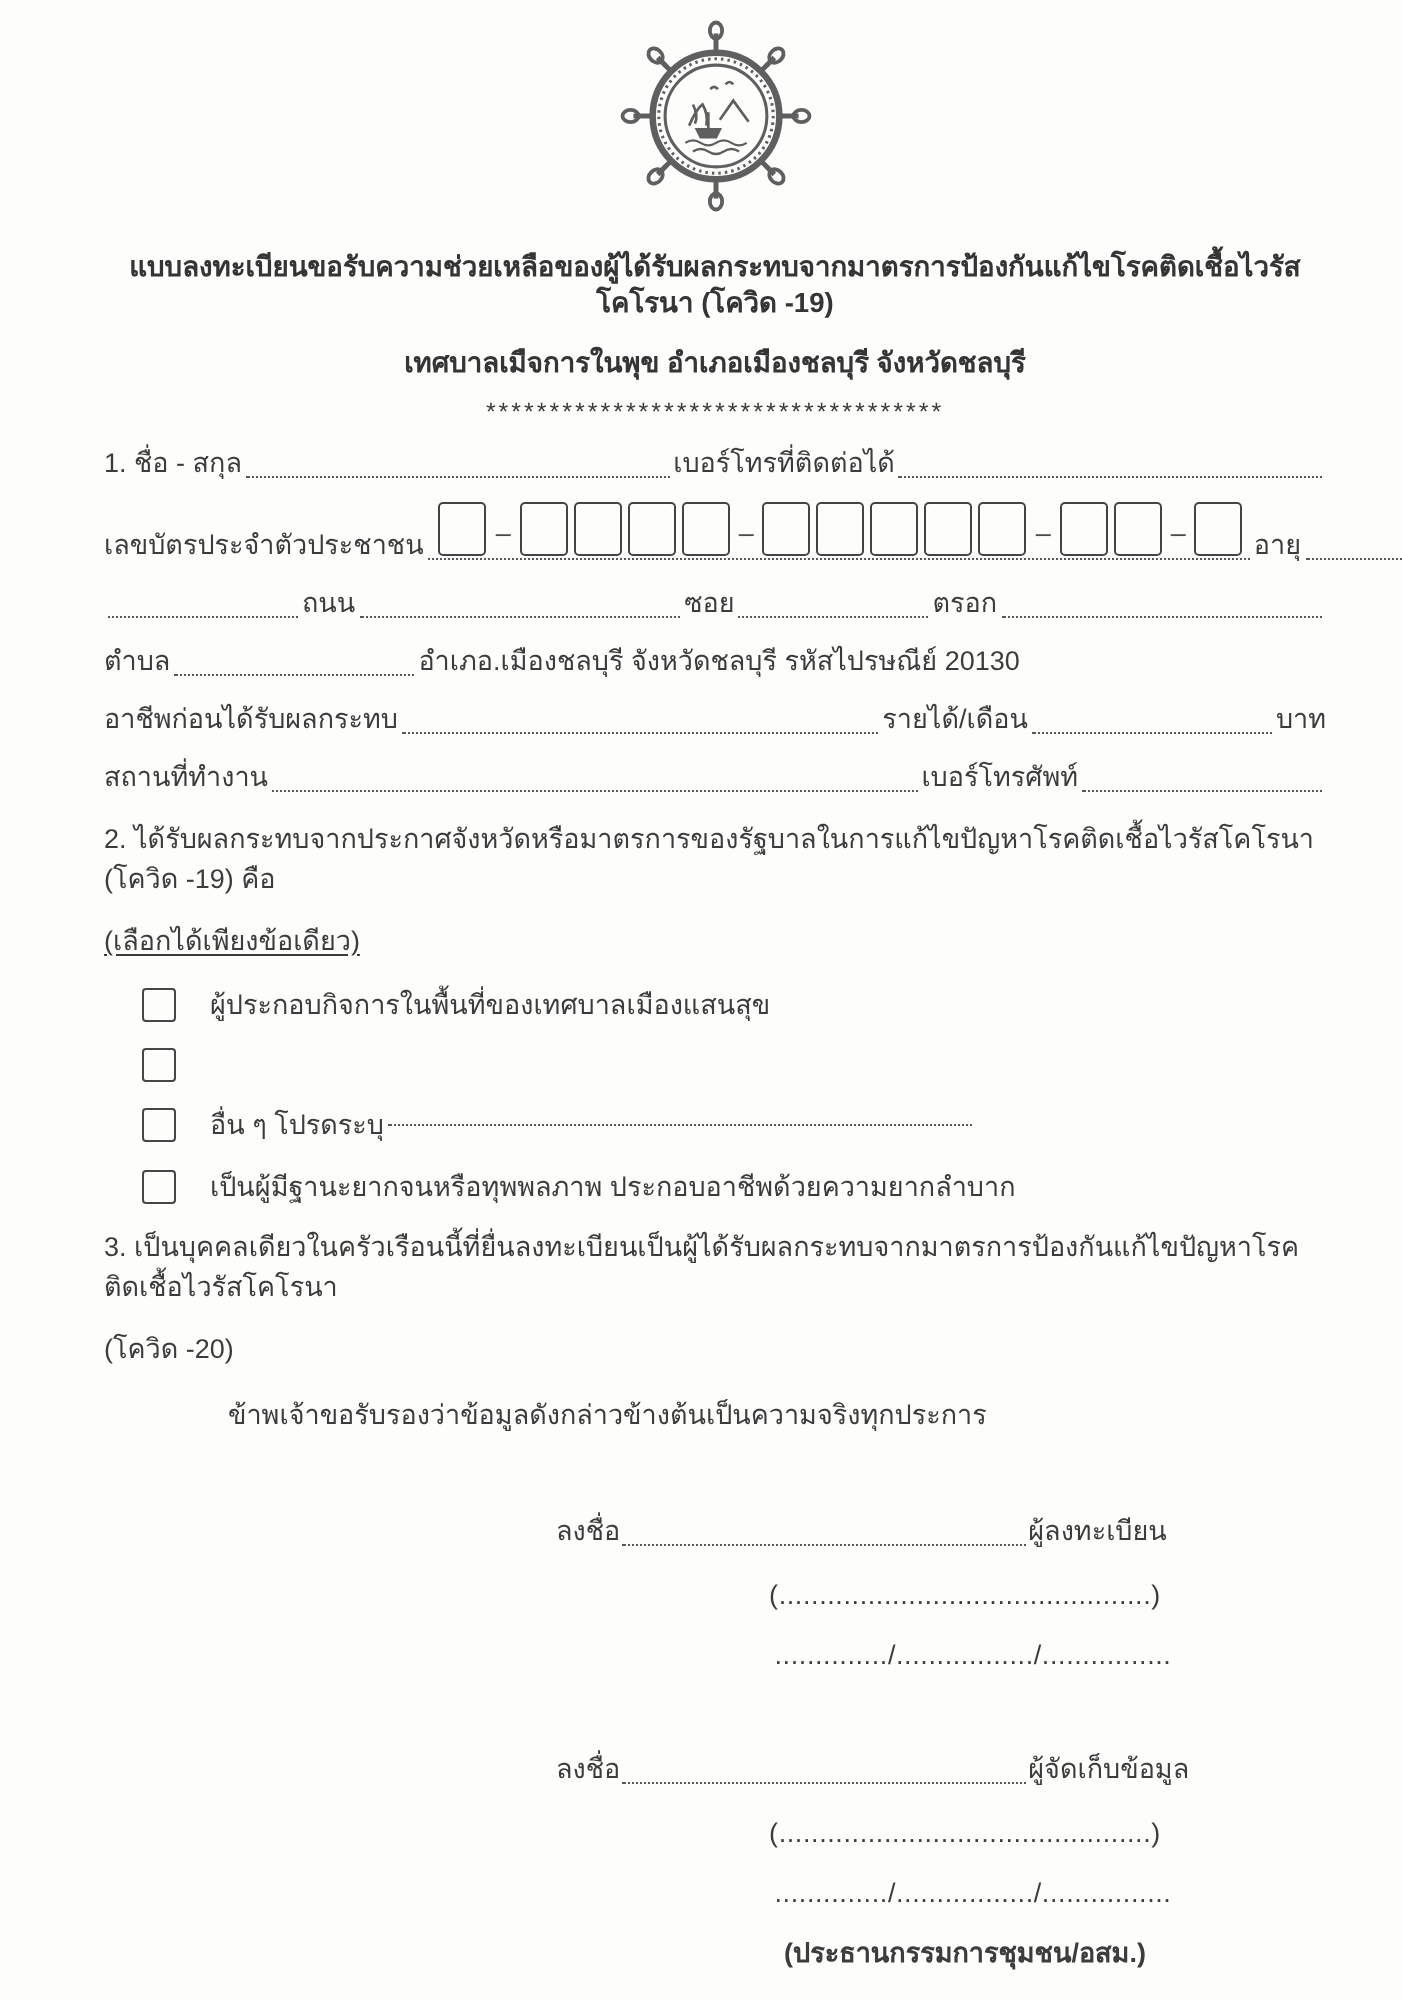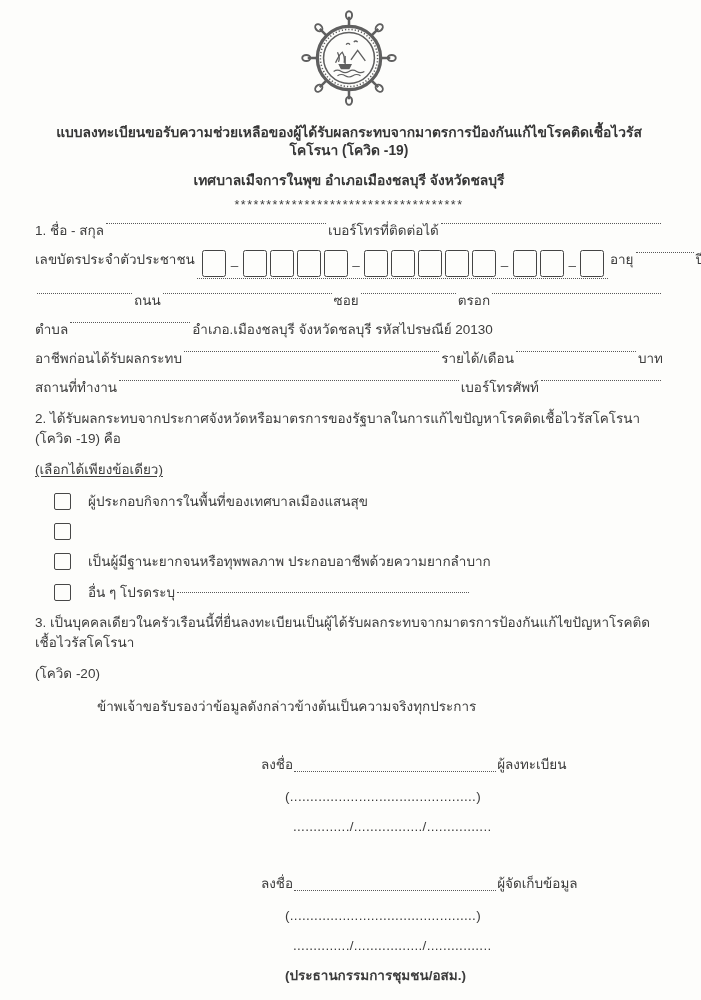--- a/index.html
+++ b/index.html
@@ -4,36 +4,36 @@
 <style>
   html,body{margin:0;padding:0;}
   body{
     width:701px;height:1000px;
     background:#fdfdfb;
     color:#3b3b3b;
     font-family:"Liberation Sans","DejaVu Sans",sans-serif;
     overflow:hidden;
     position:relative;
   }
-  .page{padding:10px 38px 0 35px;}
+  .page{padding:10px 38px 0 52px;}
 
   
   .logo-wrap{text-align:center;}
   .logo-wrap svg{width:98px;height:96px;}
   .title{
     text-align:center;font-weight:600;font-size:13.8px;line-height:18px;
     color:#353535;
   }
   .title.l1{margin-top:14px;}
   .title.l2{margin-top:12px;}
   .stars{text-align:center;font-size:12.5px;letter-spacing:1.5px;margin-top:8px;color:#3a3a3a;}
 
   
   .form{font-size:13.5px;margin-top:8px;color:#3c3c3c;}
-  .row{display:flex;align-items:flex-start;margin-top:9px;line-height:20px;white-space:nowrap;}
+  .row{display:flex;align-items:flex-end;margin-top:9px;line-height:20px;white-space:nowrap;}
   .lbl{flex:none;}
   .dots{
     flex:1 1 auto;height:2px;
     border-bottom:1.6px dotted #585858;
     margin:0 2px 3px 2px;min-width:18px;
   }
   .dots.w-fix60{flex:none;width:58px;}
   .dots.w-fix95{flex:none;width:95px;}
   .dots.w-fix120{flex:none;width:120px;}
   .dots.w-fix290{flex:none;width:292px;}
@@ -60,21 +60,21 @@
     width:15px;height:15px;flex:none;
     border:1.7px solid #474747;border-radius:2px;
     margin-right:17px;background:#fdfdfb;
   }
 
   
   .sec3-line{margin-top:11px;line-height:20px;}
   .declaration{margin:13px 0 0 62px;line-height:20px;}
 
   
-  .sig{margin-left:226px;font-size:13.5px;}
+  .sig{margin-left:226px;font-size:13.5px;text-align:center;}
   .sig.b1{margin-top:38px;}
   .sig.b2{margin-top:38px;}
   .sig-line{display:flex;align-items:flex-end;line-height:20px;white-space:nowrap;}
   .sig-dots{flex:none;width:202px;height:2px;border-bottom:1.6px dotted #585858;margin:0 1px 3px 1px;}
   .sig-paren{margin:13px 0 0 24px;line-height:18px;letter-spacing:.3px;}
   .sig-date{margin:12px 0 0 32px;line-height:18px;letter-spacing:.3px;}
   .sig-note{margin:12px 0 0 24px;line-height:18px;font-weight:bold;}
 </style>
 </head>
 <body>
@@ -223,26 +223,26 @@
 
     <div class="cb-row">
       <span class="checkbox"></span>
       <span>ผู้ประกอบกิจการในพื้นที่ของเทศบาลเมืองแสนสุข</span>
     </div>
     <div class="cb-row">
       <span class="checkbox"></span>
     </div>
     <div class="cb-row">
       <span class="checkbox"></span>
-      <span>เป็นผู้มีฐานะยากจนหรือทุพพลภาพ  ประกอบอาชีพด้วยความยากลำบาก</span>
-    </div>
-    <div class="cb-row">
-      <span class="checkbox"></span>
       <span>อื่น ๆ โปรดระบุ</span>
       <span class="dots w-fix290"></span>
+    </div>
+    <div class="cb-row">
+      <span class="checkbox"></span>
+      <span>เป็นผู้มีฐานะยากจนหรือทุพพลภาพ  ประกอบอาชีพด้วยความยากลำบาก</span>
     </div>
 
     <div class="sec3-line">3.  เป็นบุคคลเดียวในครัวเรือนนี้ที่ยื่นลงทะเบียนเป็นผู้ได้รับผลกระทบจากมาตรการป้องกันแก้ไขปัญหาโรคติดเชื้อไวรัสโคโรนา</div>
     <div class="sec3-line">(โควิด -20)</div>
     <div class="declaration">ข้าพเจ้าขอรับรองว่าข้อมูลดังกล่าวข้างต้นเป็นความจริงทุกประการ</div>
 
     <div class="sig b1">
       <div class="sig-line">
         <span>ลงชื่อ</span>
         <span class="sig-dots"></span>

